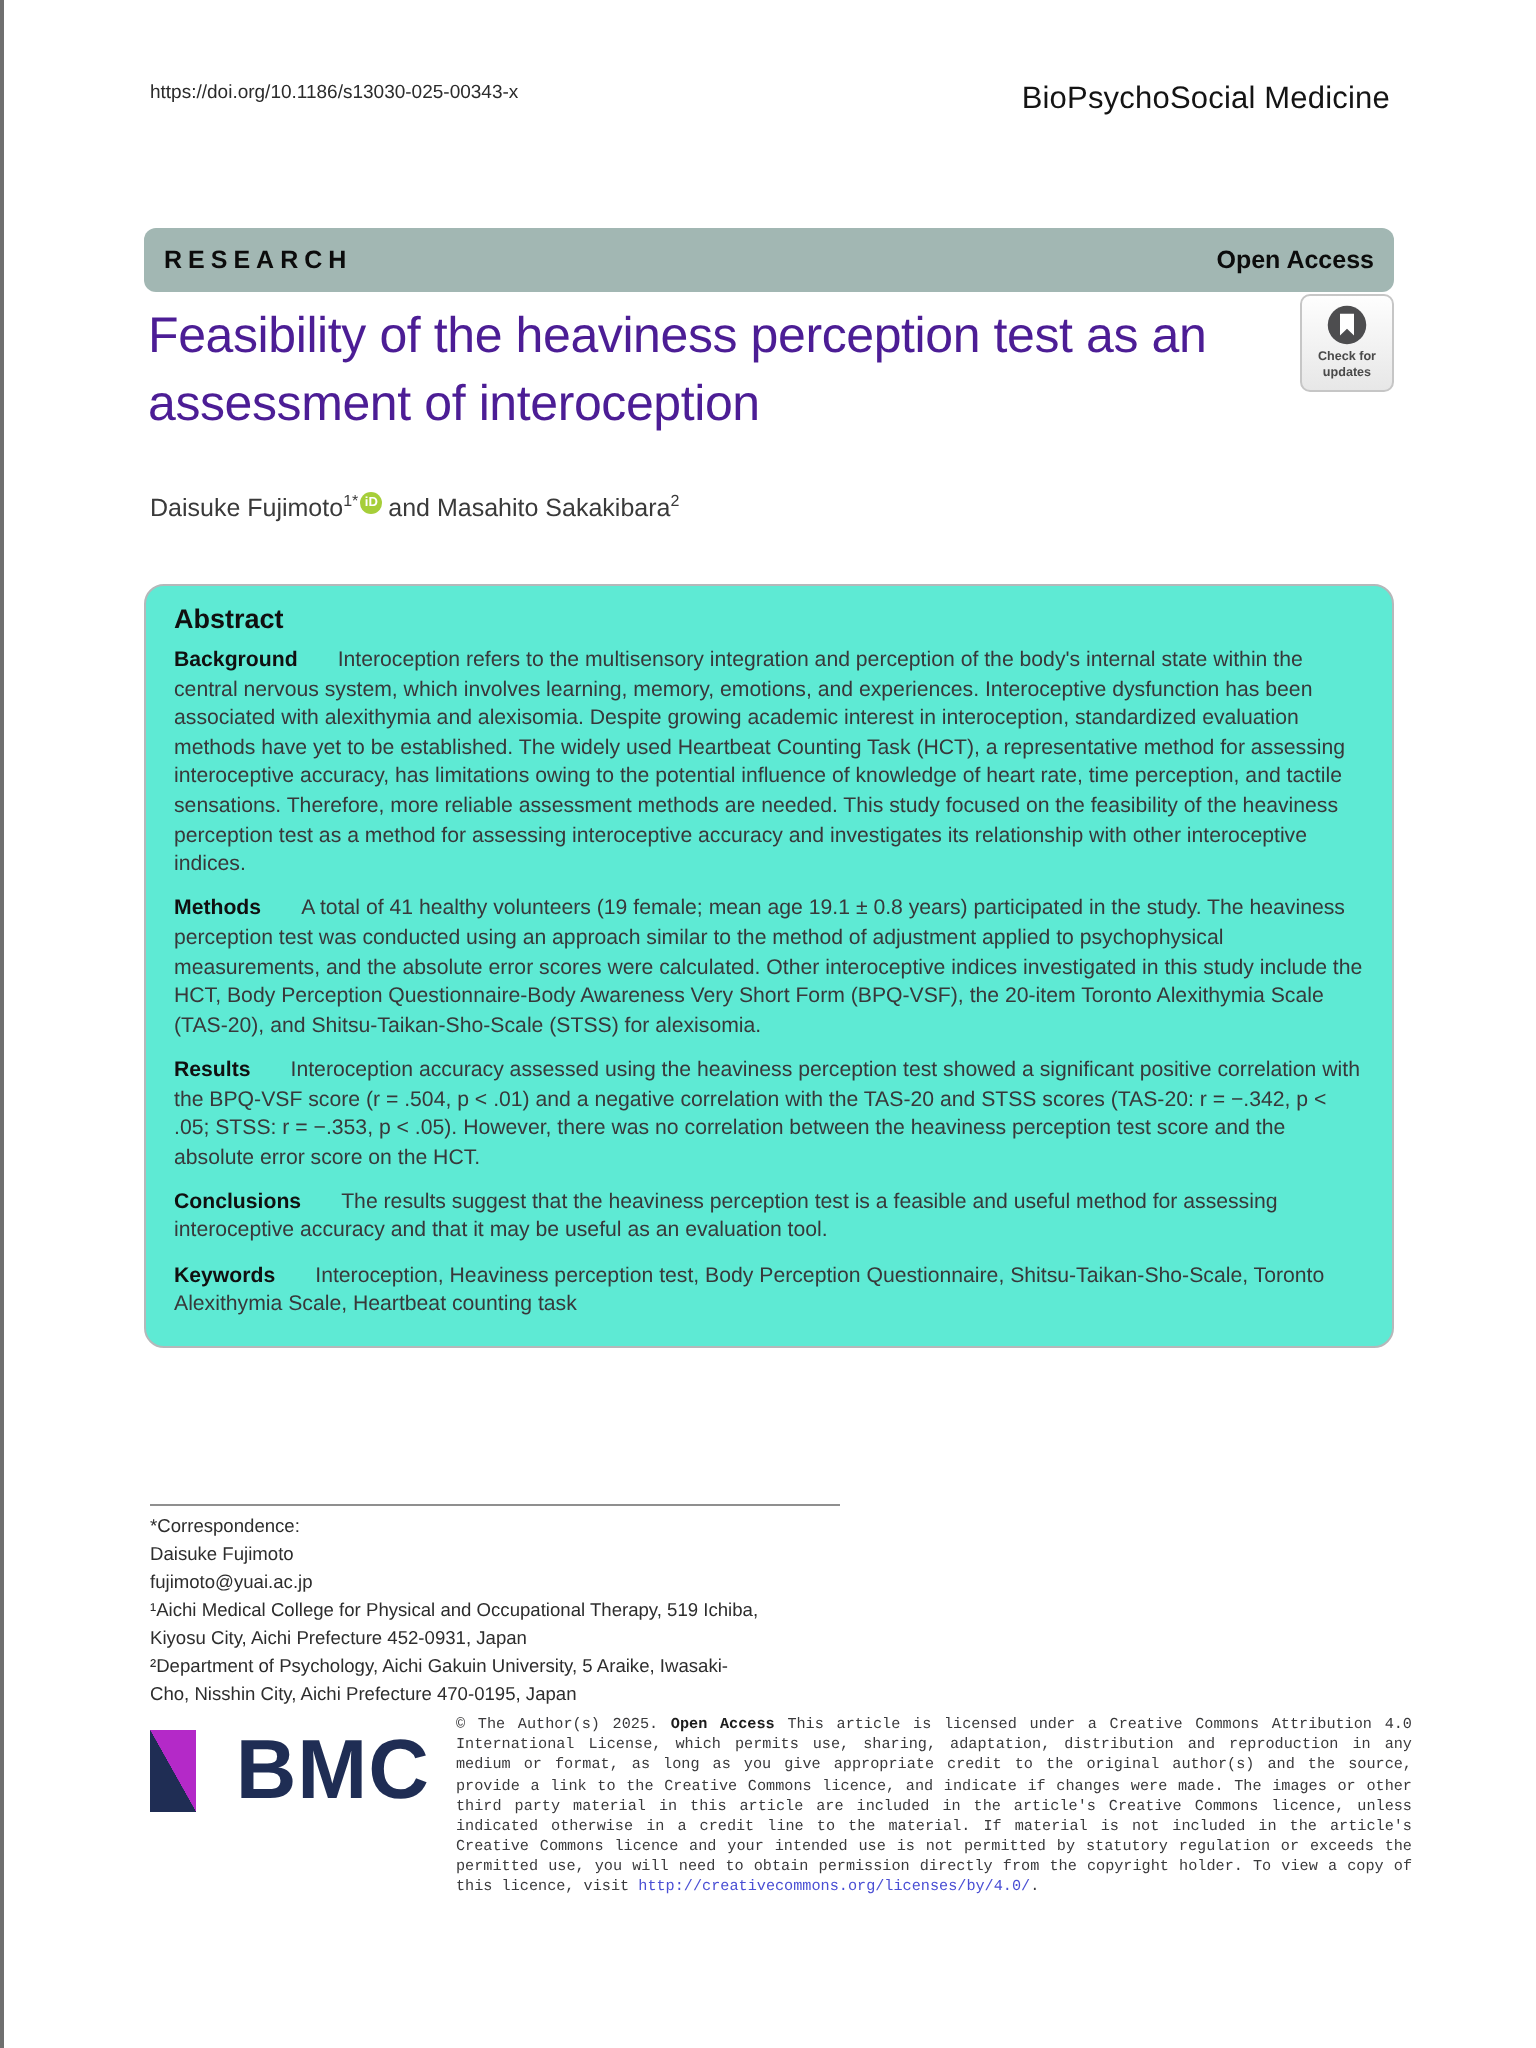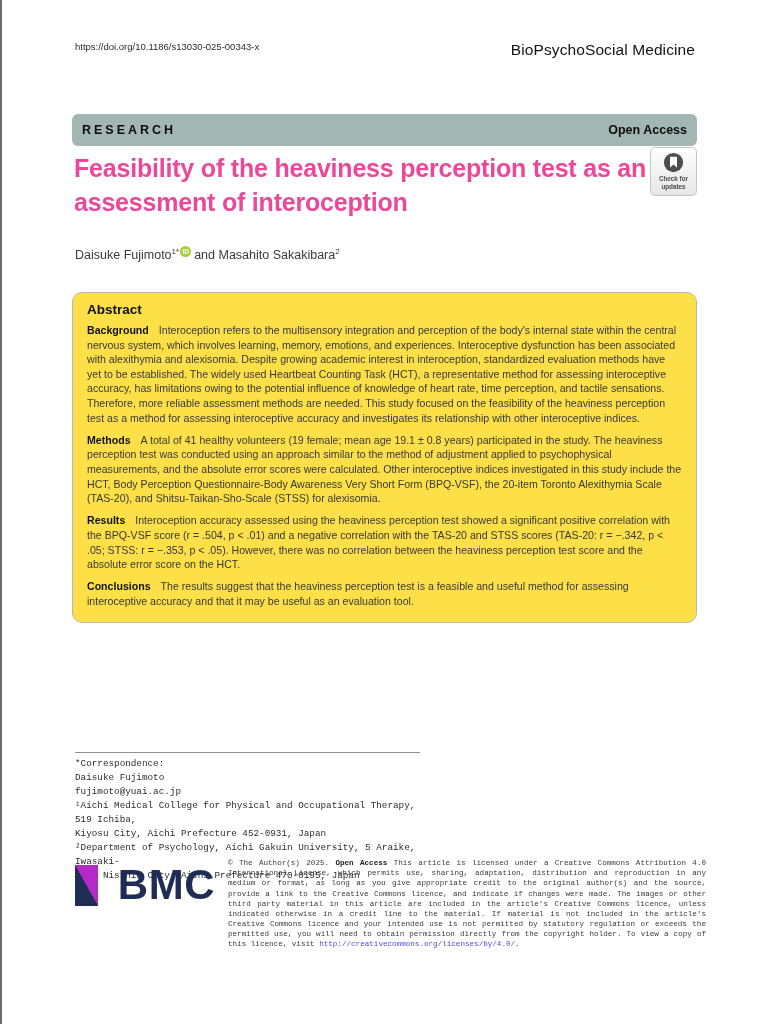--- a/index.html
+++ b/index.html
@@ -18,42 +18,42 @@
   .journal-name{font-size:15.5px;color:#141414;letter-spacing:.1px;margin-top:1px;}
 
   
   .banner{position:absolute;top:114px;left:72px;right:71px;height:23px;background:#a2b7b3;border-radius:6px;
     display:flex;align-items:center;justify-content:space-between;padding:16px 10px;box-sizing:border-box;}
   .banner .type{font-weight:bold;font-size:12.5px;letter-spacing:3px;color:#0c0c0c;}
   .banner .access{font-weight:bold;font-size:12.5px;color:#0c0c0c;}
 
   
   .title{position:absolute;top:152px;left:74px;width:600px;font-size:25px;line-height:1.34;
-    color:#ec4899;font-weight:700;letter-spacing:-.2px;}
+    color:#4c1d95;font-weight:400;letter-spacing:-.2px;}
   .authors{position:absolute;top:246px;left:75px;font-size:12.5px;color:#3a3a3a;}
   .authors sup{font-size:8px;vertical-align:super;line-height:0;}
   .orcid{display:inline-block;width:11px;height:11px;border-radius:50%;background:#a6ce39;color:#fff;
     font-size:6.5px;font-weight:bold;text-align:center;line-height:11px;vertical-align:super;margin:0 3px 0 1px;cursor:pointer;}
 
   
   .check-badge{position:absolute;top:147px;right:71px;width:47px;height:49px;border:1px solid #c6c6c6;border-radius:5px;
     background:linear-gradient(#fefefe,#e7e7e7);display:flex;flex-direction:column;align-items:center;justify-content:center;
     gap:2px;cursor:pointer;box-sizing:border-box;}
   .badge-circle{width:21px;height:21px;}
   .badge-text{font-size:6.3px;color:#4a4a4a;line-height:1.2;text-align:center;font-weight:bold;}
 
   
   .abstract-box{position:absolute;top:292px;left:72px;right:71px;border:1.5px solid #b5b8ba;border-radius:10px;
-    padding:9px 14px 6px;box-sizing:border-box;background:#fde047;}
+    padding:9px 14px 6px;box-sizing:border-box;background:#5eead4;}
   .abs-heading{font-size:13.5px;font-weight:bold;color:#101010;margin:0 0 6px;}
   .abs-sec{font-size:10.6px;line-height:1.38;margin:0 0 7.5px;color:#38383a;}
-  .abs-label{font-weight:bold;color:#101010;padding-right:10px;}
+  .abs-label{font-weight:bold;color:#101010;padding-right:20px;}
 
   
-  .footnotes{position:absolute;top:752px;left:75px;width:352px;font-family:Liberation Mono, monospace;}
+  .footnotes{position:absolute;top:752px;left:75px;width:352px;}
   .fn-rule{border:none;border-top:1px solid #8f8f8f;width:345px;margin:0 0 4px;}
   .fn-line{font-size:9.3px;line-height:1.5;color:#2d2d2d;}
 
   
   .footer{position:absolute;top:858px;left:75px;right:62px;display:flex;gap:13px;align-items:flex-start;}
   .bmc-logo{display:flex;align-items:center;gap:20px;flex-shrink:0;width:140px;margin-top:6px;}
   .bmc-square{width:41px;height:41px;background:linear-gradient(to bottom left,#b429c8 0 49.6%,#1f2d54 50%);}
   .bmc-text{font-size:42px;font-weight:bold;color:#1f2d54;letter-spacing:.5px;line-height:1;}
   .license{flex:1;font-size:7.6px;line-height:1.34;text-align:justify;color:#3a3a3c;font-family:Liberation Mono, monospace;}
   .license .oa{font-weight:bold;color:#1c1c1c;}
@@ -92,20 +92,21 @@
 <div class="authors">
   <span>Daisuke Fujimoto</span><sup>1*</sup><span class="orcid">iD</span><span>and </span><span>Masahito Sakakibara</span><sup>2</sup>
 </div>
 
 <div class="abstract-box">
   <div class="abs-heading">Abstract</div>
   <p class="abs-sec"><span class="abs-label">Background</span><span>Interoception refers to the multisensory integration and perception of the body's internal state within the central nervous system, which involves learning, memory, emotions, and experiences. Interoceptive dysfunction has been associated with alexithymia and alexisomia. Despite growing academic interest in interoception, standardized evaluation methods have yet to be established. The widely used Heartbeat Counting Task (HCT), a representative method for assessing interoceptive accuracy, has limitations owing to the potential influence of knowledge of heart rate, time perception, and tactile sensations. Therefore, more reliable assessment methods are needed. This study focused on the feasibility of the heaviness perception test as a method for assessing interoceptive accuracy and investigates its relationship with other interoceptive indices.</span></p>
   <p class="abs-sec"><span class="abs-label">Methods</span><span>A total of 41 healthy volunteers (19 female; mean age 19.1 ± 0.8 years) participated in the study. The heaviness perception test was conducted using an approach similar to the method of adjustment applied to psychophysical measurements, and the absolute error scores were calculated. Other interoceptive indices investigated in this study include the HCT, Body Perception Questionnaire-Body Awareness Very Short Form (BPQ-VSF), the 20-item Toronto Alexithymia Scale (TAS-20), and Shitsu-Taikan-Sho-Scale (STSS) for alexisomia.</span></p>
   <p class="abs-sec"><span class="abs-label">Results</span><span>Interoception accuracy assessed using the heaviness perception test showed a significant positive correlation with the BPQ-VSF score (r = .504, p &lt; .01) and a negative correlation with the TAS-20 and STSS scores (TAS-20: r = −.342, p &lt; .05; STSS: r = −.353, p &lt; .05). However, there was no correlation between the heaviness perception test score and the absolute error score on the HCT.</span></p>
   <p class="abs-sec"><span class="abs-label">Conclusions</span><span>The results suggest that the heaviness perception test is a feasible and useful method for assessing interoceptive accuracy and that it may be useful as an evaluation tool.</span></p>
+  <p class="abs-sec"><span class="abs-label">Keywords</span><span>Interoception, Heaviness perception test, Body Perception Questionnaire, Shitsu-Taikan-Sho-Scale, Toronto Alexithymia Scale, Heartbeat counting task</span></p>
 </div>
 
 <div class="footnotes">
   <hr class="fn-rule">
   <div class="fn-line">*Correspondence:</div>
   <div class="fn-line">Daisuke Fujimoto</div>
   <div class="fn-line">fujimoto@yuai.ac.jp</div>
   <div class="fn-line">¹Aichi Medical College for Physical and Occupational Therapy, 519 Ichiba,</div>
   <div class="fn-line">Kiyosu City, Aichi Prefecture 452-0931, Japan</div>
   <div class="fn-line">²Department of Psychology, Aichi Gakuin University, 5 Araike, Iwasaki-</div>

